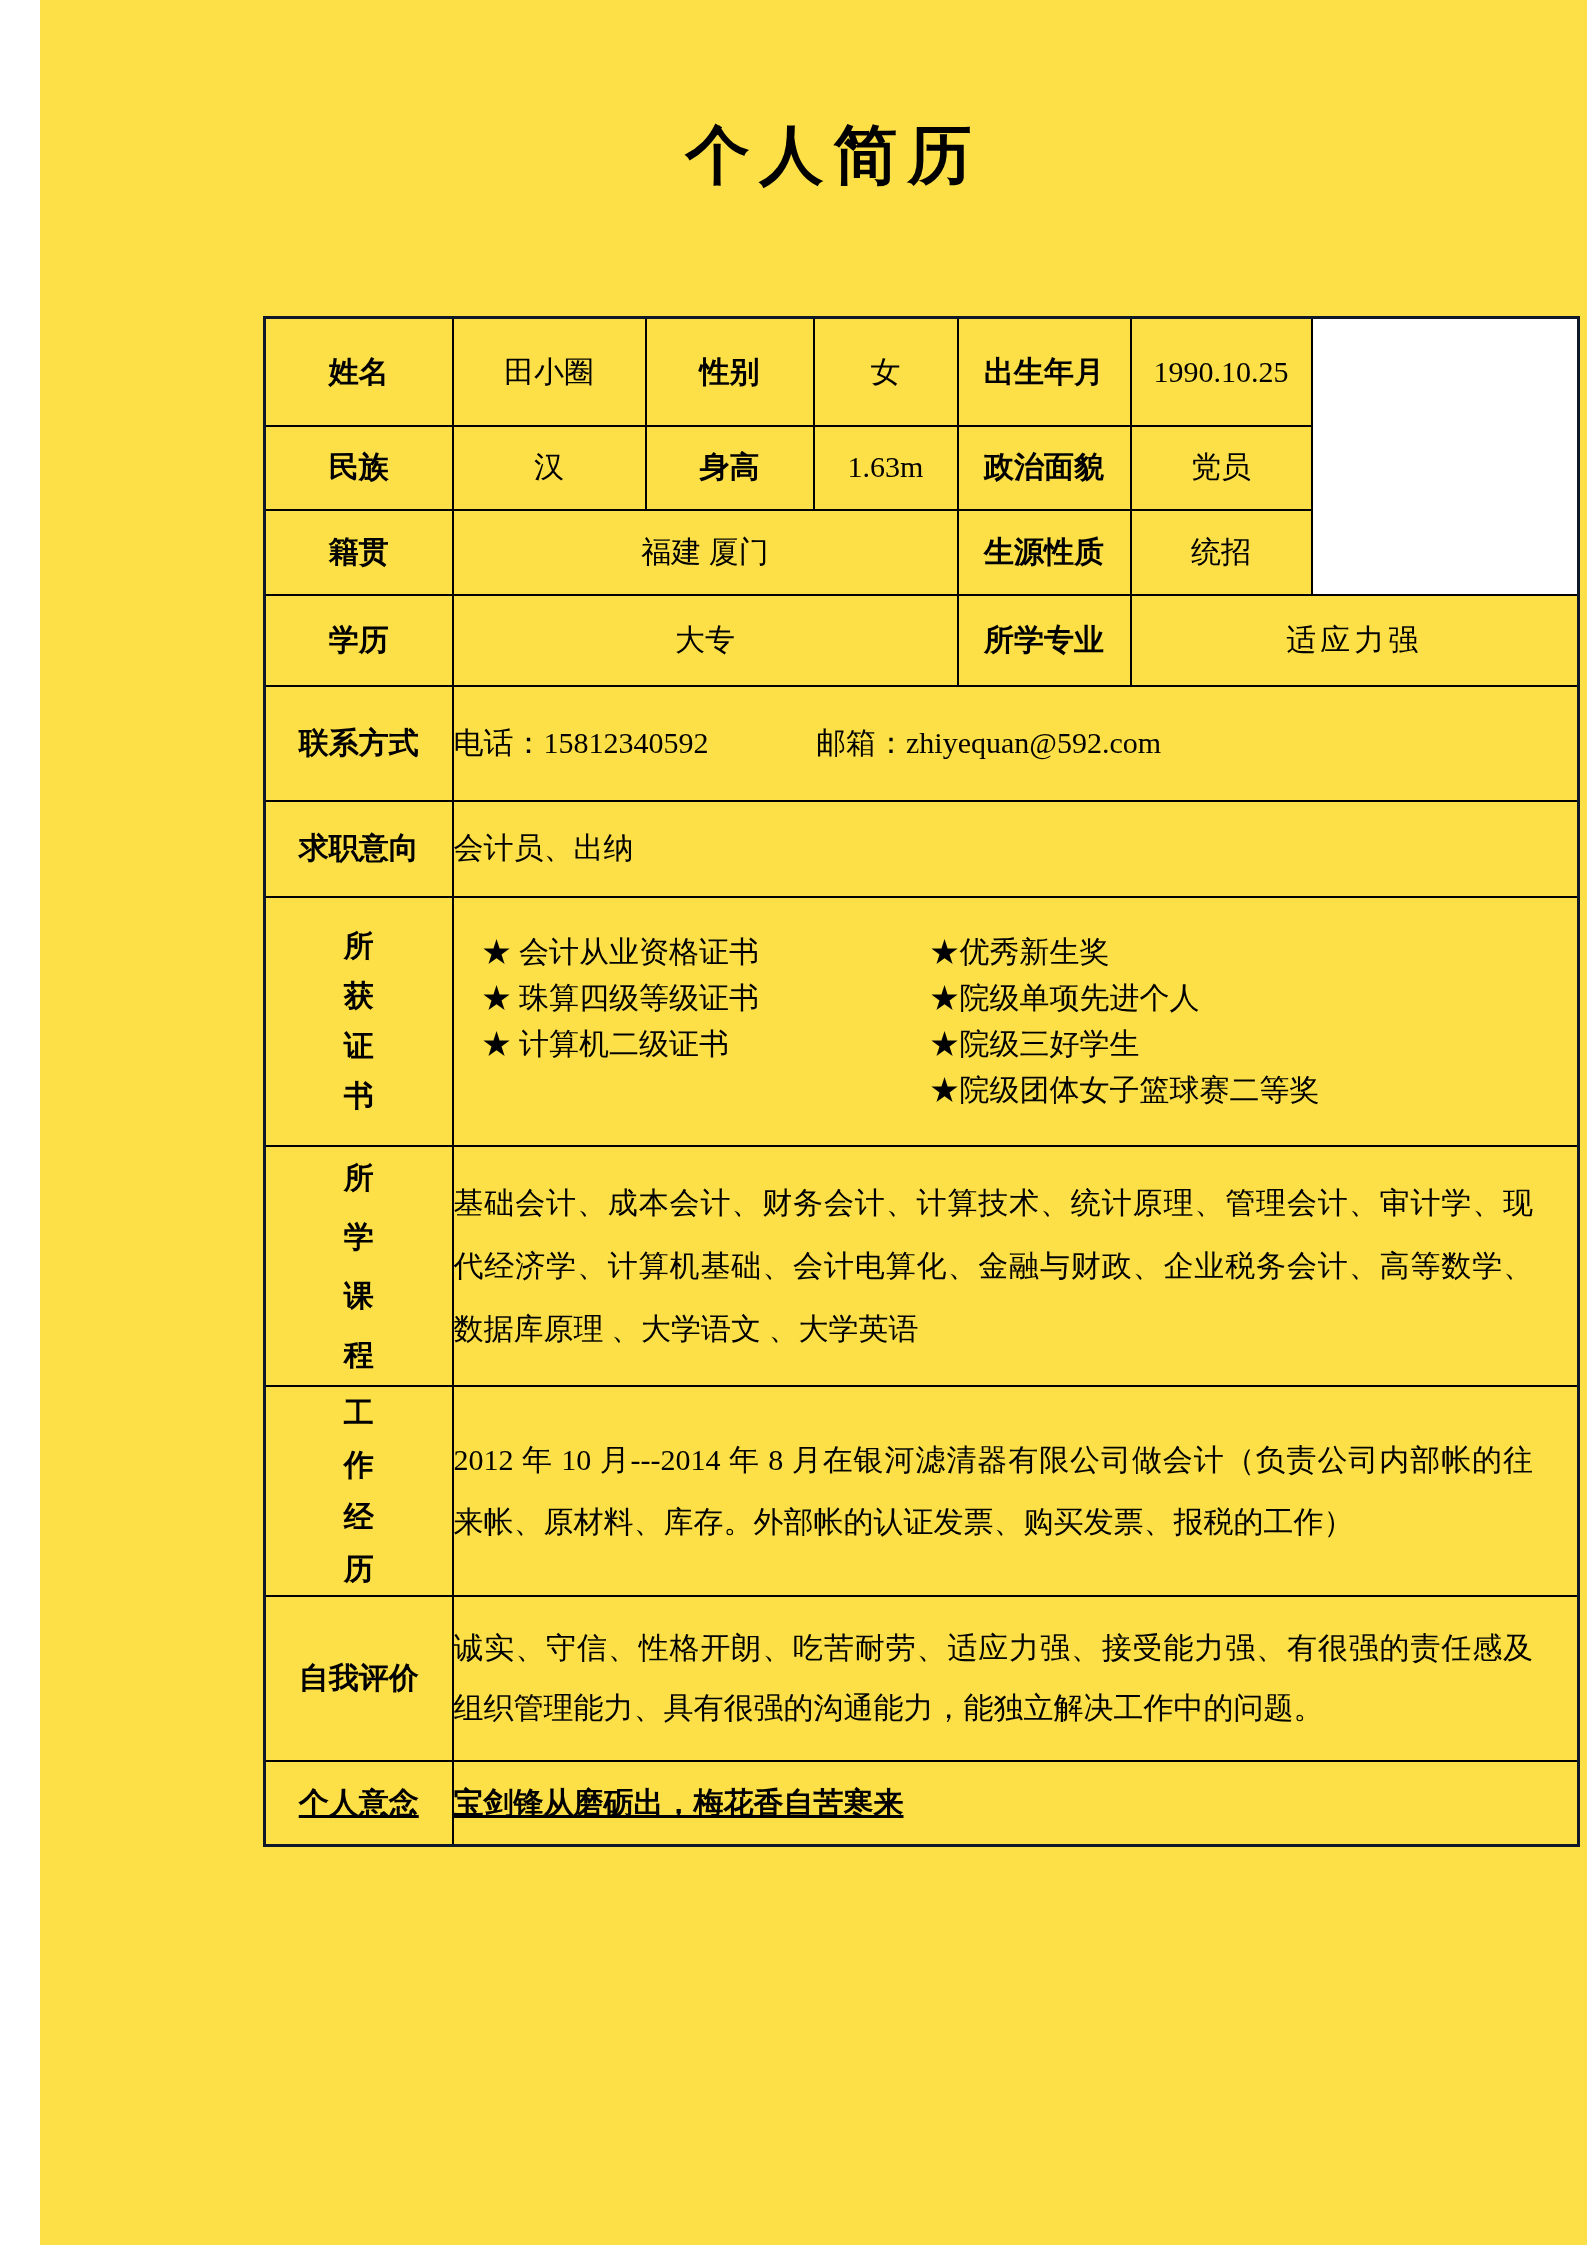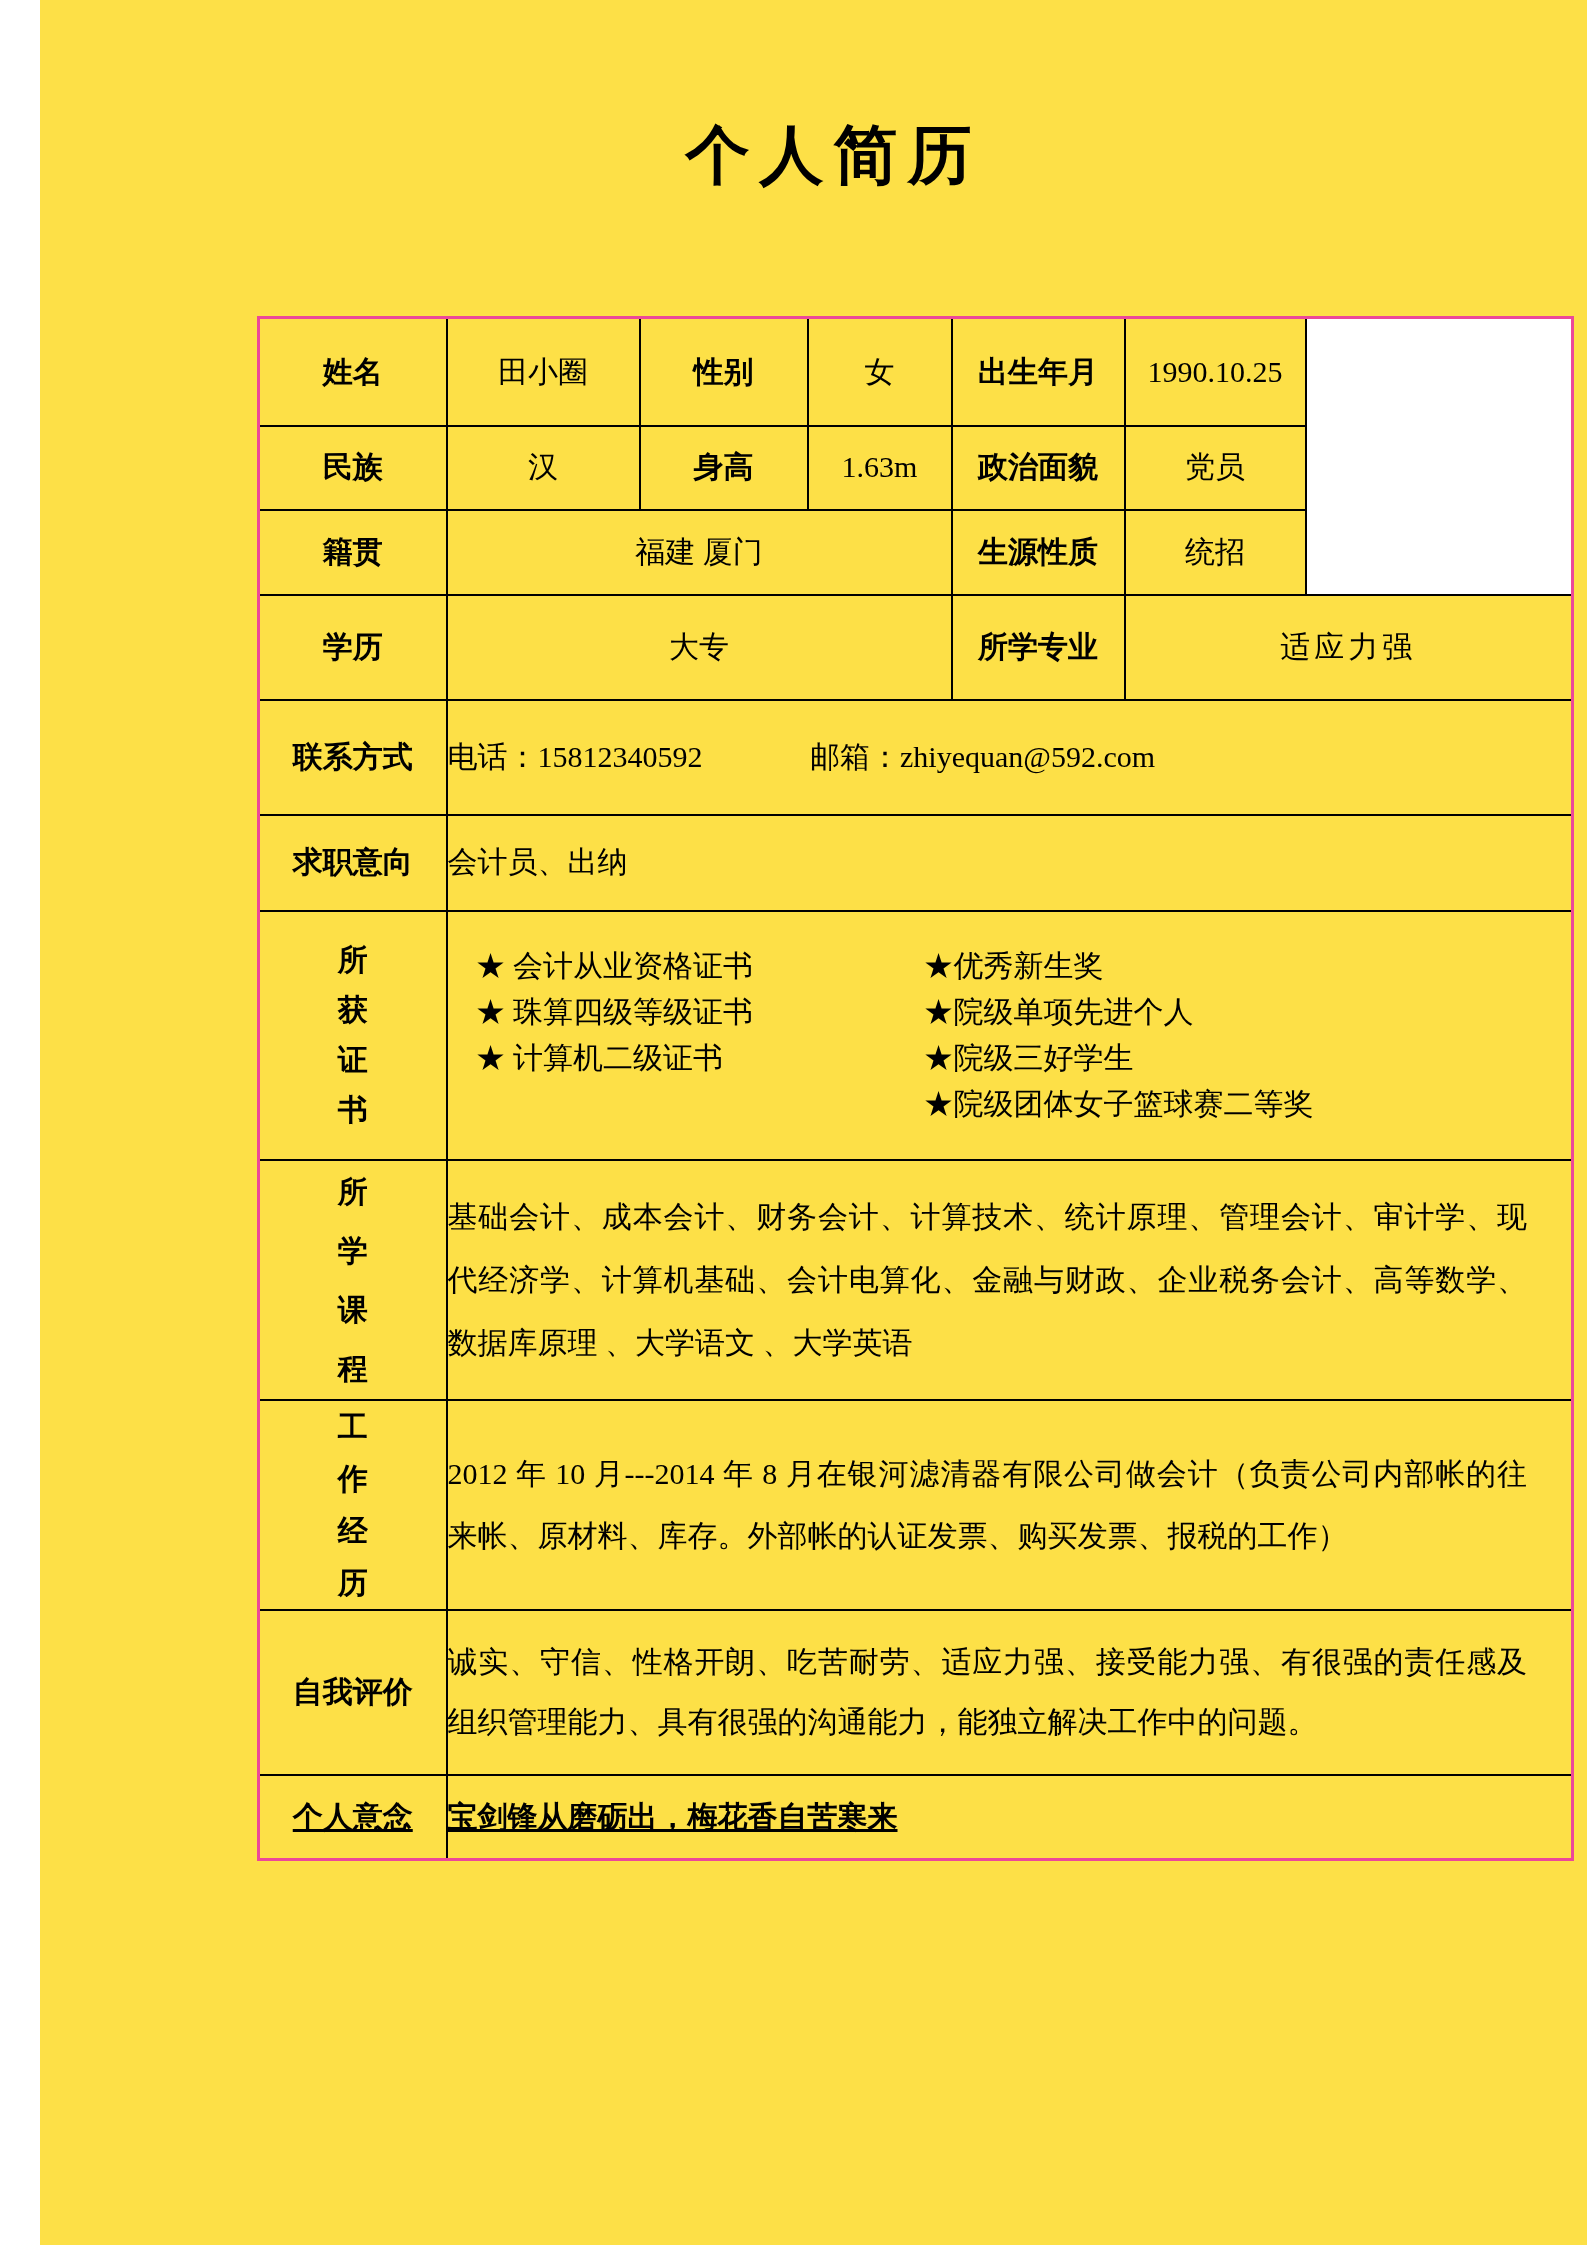--- a/index.html
+++ b/index.html
@@ -24,39 +24,39 @@
     right: 0;
     margin: 0;
     text-align: center;
     font-size: 64px;
     font-weight: 700;
     letter-spacing: 10px;
     font-family: "DejaVu Serif", "Liberation Serif", serif;
   }
   table.resume {
     position: absolute;
-    left: 217px;
+    left: 223px;
     top: 316px;
     width: 1314px;
     border-collapse: collapse;
     table-layout: fixed;
-    border: 3px solid #ec4899;
+    border: 3px solid #0f172a;
   }
   table.resume td {
     border: 2px solid #000;
     font-size: 30px;
     vertical-align: middle;
     padding: 0;
     overflow: hidden;
     line-height: 1.35;
   }
   tr.r1  { height: 108px; }
   tr.r2  { height: 84px;  }
   tr.r3  { height: 85px;  }
-  tr.r4  { height: 105px;  }
+  tr.r4  { height: 91px;  }
   tr.r5  { height: 115px; padding-left: 37px; }
   tr.r6  { height: 96px; }
   tr.r7  { height: 249px; }
   tr.r8  { height: 240px; }
   tr.r9  { height: 205px; }
   tr.r10 { height: 165px; }
   tr.r11 { height: 85px; text-decoration: underline;  }
 
   td.lbl { font-weight: 700; text-align: center; }
   td.val { text-align: center; }

